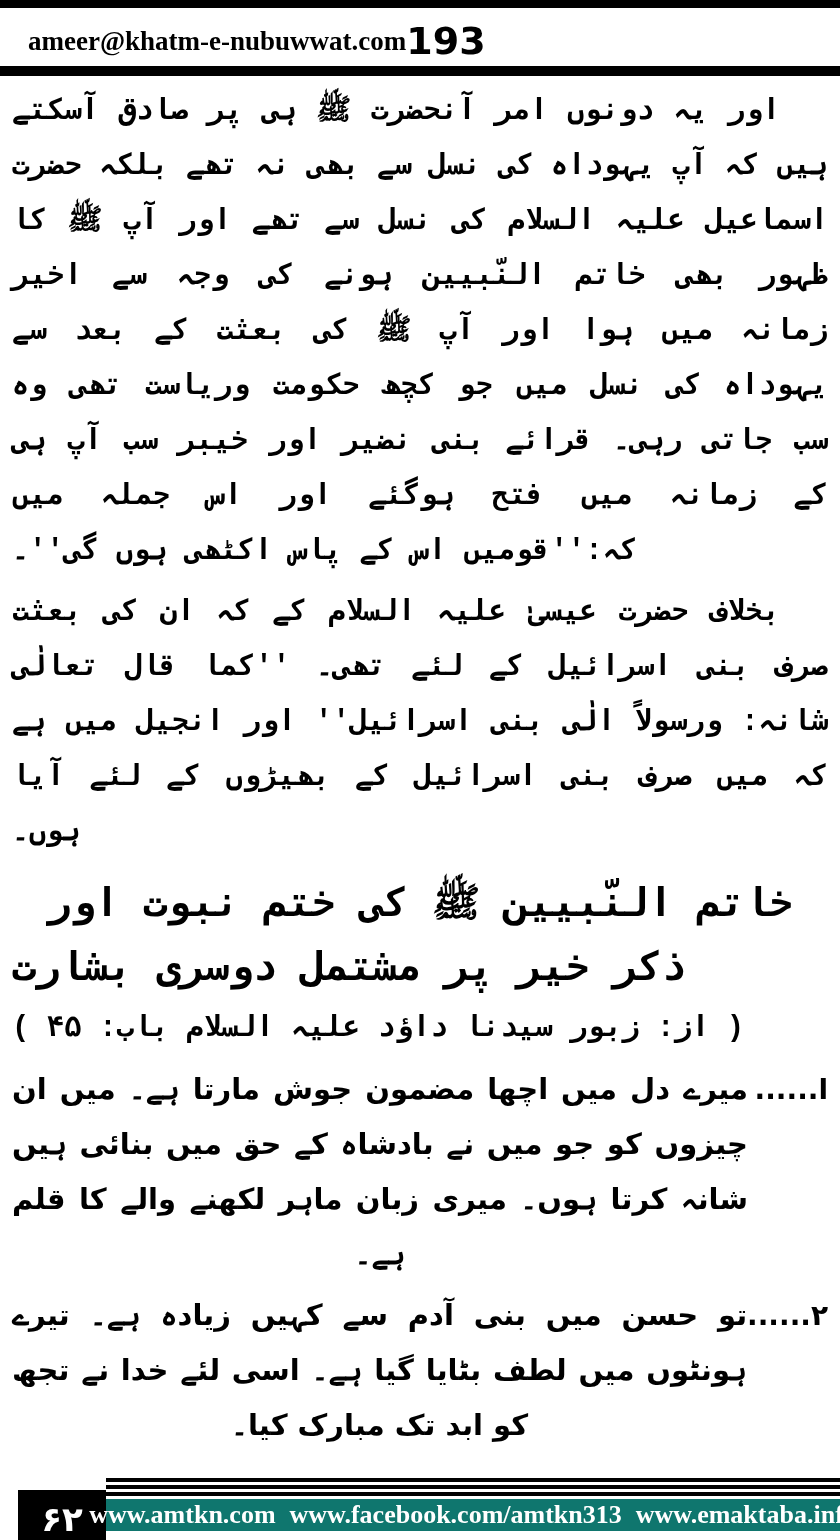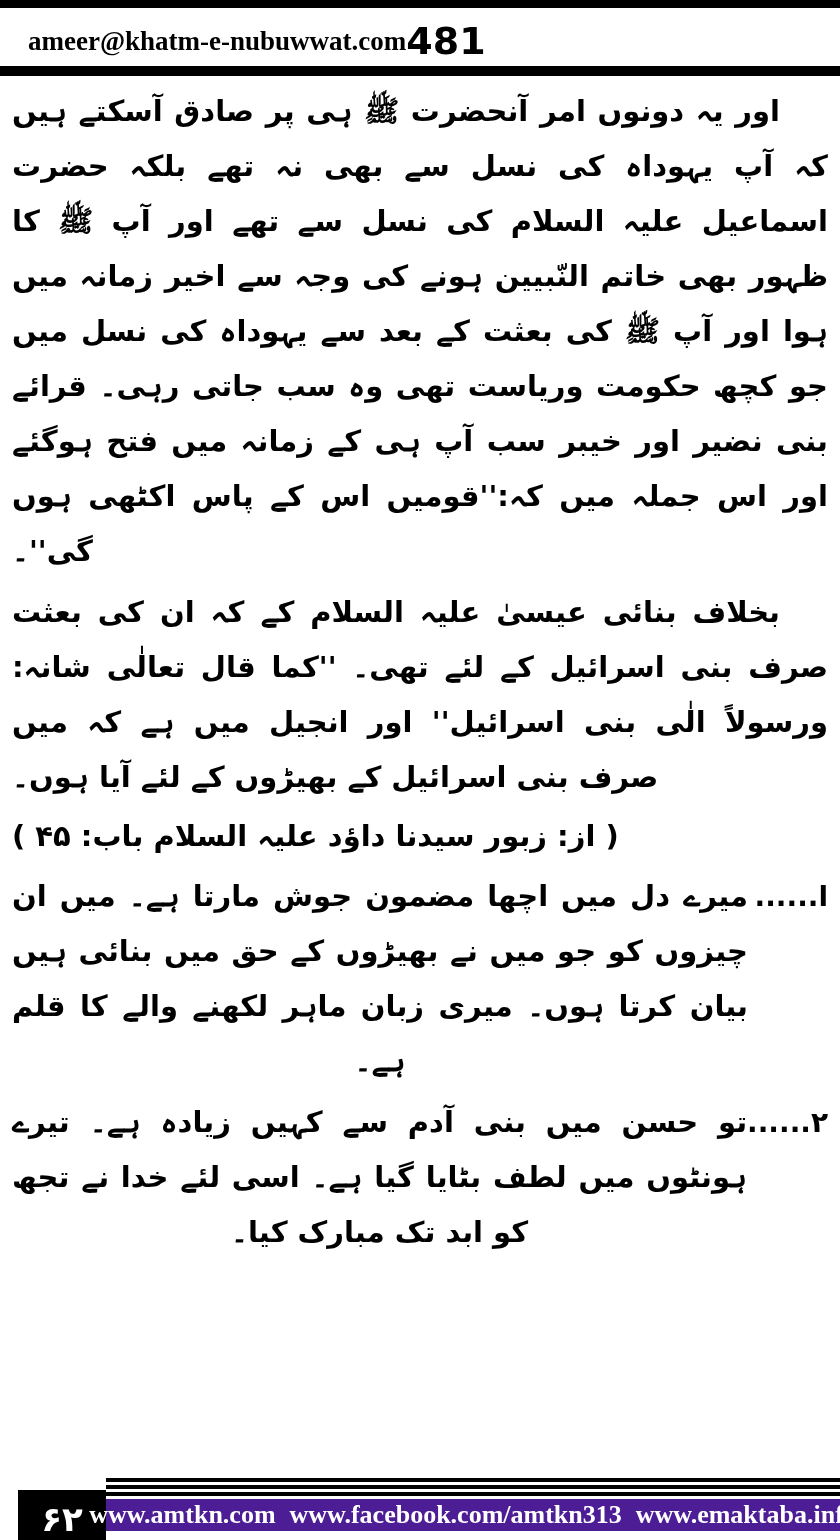--- a/index.html
+++ b/index.html
@@ -36,20 +36,21 @@
   .content{
     position:absolute;top:84px;left:0;width:100%;
     padding:0 12px;box-sizing:border-box;
     direction:rtl;
   }
   .para{
     margin:0 0 6px 0;
     font-size:29px;line-height:55px;font-weight:600;
     text-align:justify;text-align-last:left;
     text-indent:48px;
+    font-family:Liberation Mono, monospace;
   }
   .section-heading{
     margin:14px 0 2px 0;
     font-size:40px;line-height:64px;font-weight:800;
     text-align:center;text-indent:0;
   }
   .section-subheading{
     margin:0 0 8px 0;
     font-size:29px;line-height:50px;font-weight:700;
     text-indent:0;
@@ -73,51 +74,52 @@
     position:absolute;left:18px;top:14px;width:88px;height:58px;
     background:#000;color:#fff;
     display:flex;align-items:center;justify-content:center;
     font-size:34px;font-weight:bold;
   }
   .footer-right{
     position:absolute;left:106px;right:0;top:2px;
   }
   .footer-line{height:4px;background:#000;margin-bottom:3px;}
   .footer-linkbar{
-    height:32px;background:#4c1d95;color:#fff;
+    height:32px;background:#0f766e;color:#fff;
     display:flex;align-items:center;justify-content:center;gap:14px;
     direction:ltr;
     font-family:"Liberation Serif",serif;font-weight:bold;font-size:26px;
     white-space:nowrap;
   }
 </style>
 </head>
 <body>
 
 <div class="top-bar"></div>
 
 <div class="header">
   <div class="header-left">
     <span class="header-email">ameer@khatm-e-nubuwwat.com</span>
-    <span class="header-pageno">481</span>
+    <span class="header-pageno">193</span>
   </div>
 </div>
 
 <div class="divider"></div>
 
 <div class="content">
   <p class="para">اور یہ دونوں امر آنحضرت ﷺ ہی پر صادق آسکتے ہیں کہ آپ یہوداہ کی نسل سے بھی نہ تھے بلکہ حضرت اسماعیل علیہ السلام کی نسل سے تھے اور آپ ﷺ کا ظہور بھی خاتم النّبیین ہونے کی وجہ سے اخیر زمانہ میں ہوا اور آپ ﷺ کی بعثت کے بعد سے یہوداہ کی نسل میں جو کچھ حکومت وریاست تھی وہ سب جاتی رہی۔ قرائے بنی نضیر اور خیبر سب آپ ہی کے زمانہ میں فتح ہوگئے اور اس جملہ میں کہ:''قومیں اس کے پاس اکٹھی ہوں گی''۔</p>
-  <p class="para">بخلاف بنائی عیسیٰ علیہ السلام کے کہ ان کی بعثت صرف بنی اسرائیل کے لئے تھی۔ ''کما قال تعالٰی شانہ: ورسولاً الٰی بنی اسرائیل'' اور انجیل میں ہے کہ میں صرف بنی اسرائیل کے بھیڑوں کے لئے آیا ہوں۔</p>
+  <p class="para">بخلاف حضرت عیسیٰ علیہ السلام کے کہ ان کی بعثت صرف بنی اسرائیل کے لئے تھی۔ ''کما قال تعالٰی شانہ: ورسولاً الٰی بنی اسرائیل'' اور انجیل میں ہے کہ میں صرف بنی اسرائیل کے بھیڑوں کے لئے آیا ہوں۔</p>
 
+  <div class="para section-heading">خاتم النّبیین ﷺ کی ختم نبوت اور ذکر خیر پر مشتمل دوسری بشارت</div>
   <div class="para section-subheading">( از: زبور سیدنا داؤد علیہ السلام باب: ۴۵ )</div>
 
   <div class="list">
     <div class="list-row">
       <span class="list-number">ا......</span>
-      <span class="list-text">میرے دل میں اچھا مضمون جوش مارتا ہے۔ میں ان چیزوں کو جو میں نے بھیڑوں کے حق میں بنائی ہیں بیان کرتا ہوں۔ میری زبان ماہر لکھنے والے کا قلم ہے۔</span>
+      <span class="list-text">میرے دل میں اچھا مضمون جوش مارتا ہے۔ میں ان چیزوں کو جو میں نے بادشاہ کے حق میں بنائی ہیں شانہ کرتا ہوں۔ میری زبان ماہر لکھنے والے کا قلم ہے۔</span>
     </div>
     <div class="list-row">
       <span class="list-number">۲......</span>
       <span class="list-text">تو حسن میں بنی آدم سے کہیں زیادہ ہے۔ تیرے ہونٹوں میں لطف بٹایا گیا ہے۔ اسی لئے خدا نے تجھ کو ابد تک مبارک کیا۔</span>
     </div>
 
   </div>
 </div>
 
 <div class="footer">

